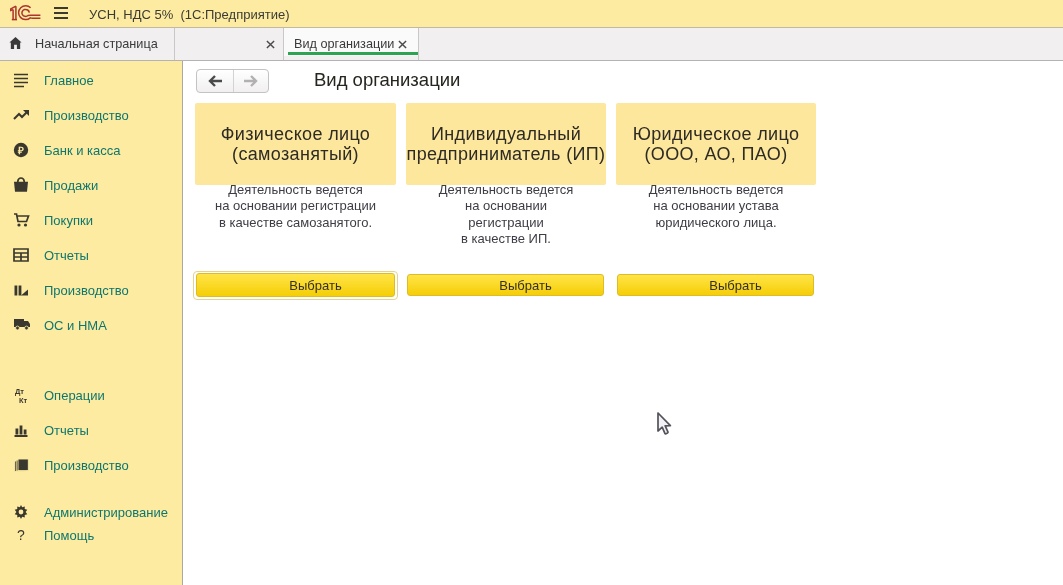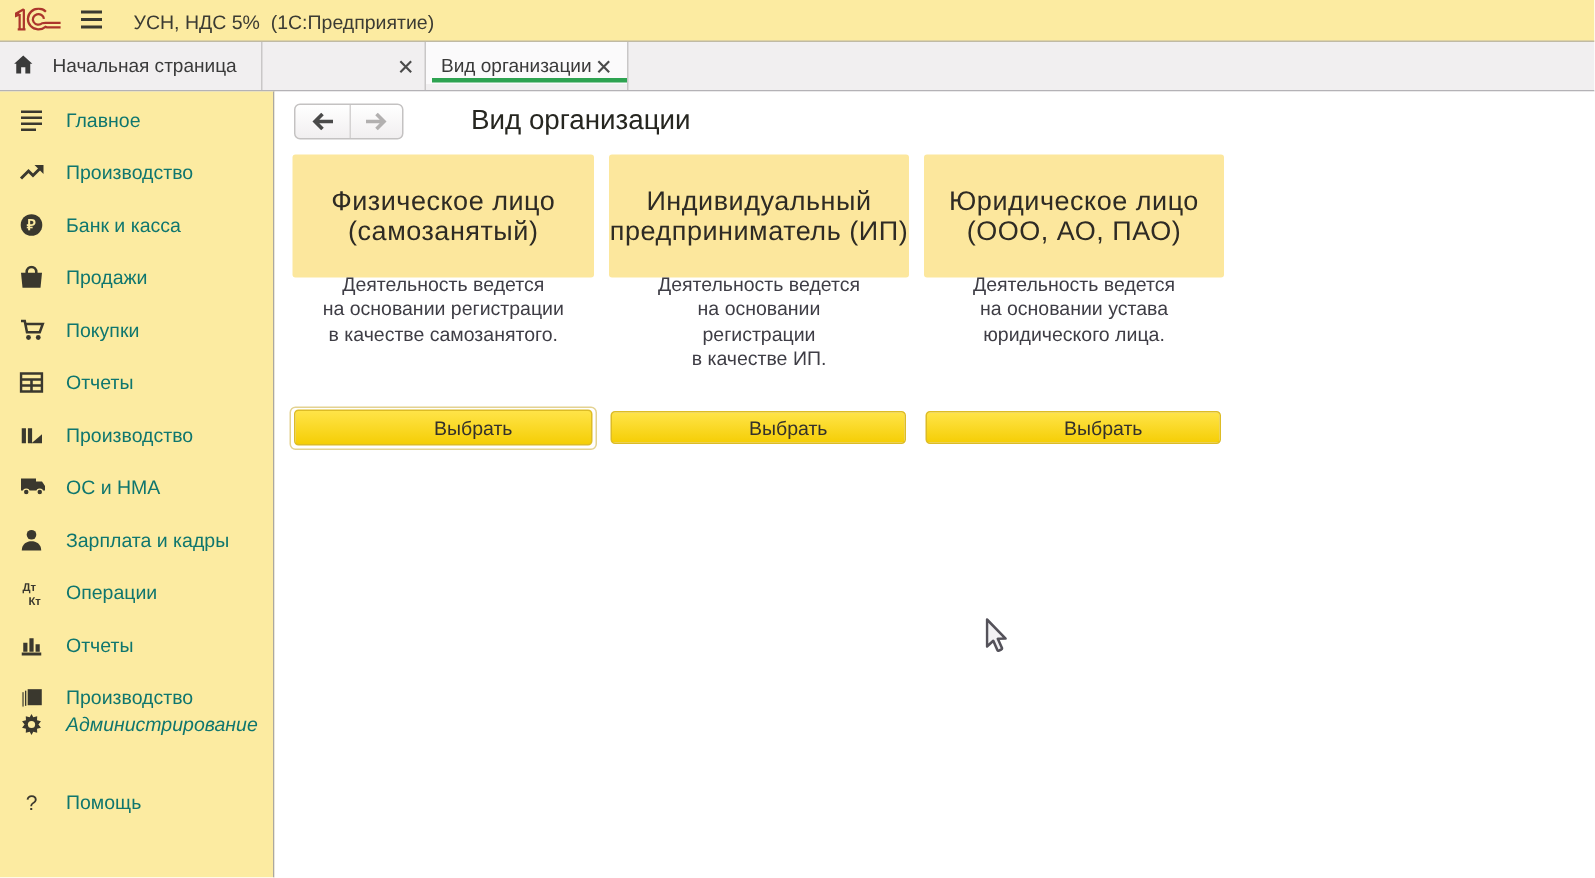--- a/index.html
+++ b/index.html
@@ -155,27 +155,20 @@
       </div>
       <div class="mi" style="top: 246px;">
         <span class="ic"><svg width="18" height="14" viewBox="0 0 18 14">
             <path d="M1 2 H11 V10 H1 Z" fill="#3A382E"></path>
             <path d="M11 4 H15 L17 7 V10 H11 Z" fill="#3A382E"></path>
             <circle cx="4.5" cy="11" r="1.9" fill="#3A382E" stroke="#FCEBA1" stroke-width="0.8"></circle>
             <circle cx="13.5" cy="11" r="1.9" fill="#3A382E" stroke="#FCEBA1" stroke-width="0.8"></circle>
           </svg></span>
         <span class="lbl">ОС и НМА</span>
       </div>
-      <div class="mi" style="top: 281px;">
-        <span class="ic"><svg width="16" height="16" viewBox="0 0 16 16">
-            <circle cx="8" cy="4.5" r="3.2" fill="#3A382E"></circle>
-            <path d="M1.5 15 C1.5 10.5 5 8.8 8 8.8 C11 8.8 14.5 10.5 14.5 15 Z" fill="#3A382E"></path>
-          </svg></span>
-        <span class="lbl">Зарплата и кадры</span>
-      </div>
       <div class="mi" style="top: 316px;">
         <span class="ic"><svg width="18" height="17" viewBox="0 0 18 17">
             <text x="2" y="7" font-size="7.5" font-weight="bold" fill="#3A382E" font-family="Liberation Sans">Дт</text>
             <text x="6" y="16" font-size="7.5" font-weight="bold" fill="#3A382E" font-family="Liberation Sans">Кт</text>
           </svg></span>
         <span class="lbl">Операции</span>
       </div>
       <div class="mi" style="top: 351px;">
         <span class="ic"><svg width="16" height="16" viewBox="0 0 16 16">
             <path d="M1.5 14 H14.5" stroke="#3A382E" stroke-width="2"></path>
@@ -186,21 +179,21 @@
         <span class="lbl">Отчеты</span>
       </div>
       <div class="mi" style="top: 386px;">
         <span class="ic"><svg width="16" height="16" viewBox="0 0 16 16">
             <rect x="1.5" y="4" width="10" height="10.5" fill="#3A382E" stroke="#FCEBA1" stroke-width="0.9"></rect>
             <rect x="3.2" y="3" width="10" height="11" fill="#3A382E" stroke="#FCEBA1" stroke-width="0.9"></rect>
             <rect x="5" y="2" width="10.3" height="11.6" fill="#3A382E" stroke="#FCEBA1" stroke-width="0.9"></rect>
           </svg></span>
         <span class="lbl">Производство</span>
       </div>
-      <div class="mi" style="top: 404px; font-style: italic;">
+      <div class="mi" style="top: 433px;">
         <span class="ic"><svg width="16" height="16" viewBox="0 0 16 16">
             <path d="M8 1 L9.2 3.2 L11.8 2.5 L11.7 5.1 L14.3 5.8 L12.6 8 L14.3 10.2 L11.7 10.9 L11.8 13.5 L9.2 12.8 L8 15 L6.8 12.8 L4.2 13.5 L4.3 10.9 L1.7 10.2 L3.4 8 L1.7 5.8 L4.3 5.1 L4.2 2.5 L6.8 3.2 Z" fill="#3A382E"></path>
             <circle cx="8" cy="8" r="2.4" fill="#FCEBA1"></circle>
           </svg></span>
         <span class="lbl">Администрирование</span>
       </div>
       <div class="mi" style="top: 456px;">
         <span class="ic"><svg width="16" height="16" viewBox="0 0 16 16">
             <text x="8" y="13" font-size="14" fill="#3A382E" text-anchor="middle" font-family="Liberation Sans">?</text>
           </svg></span>

